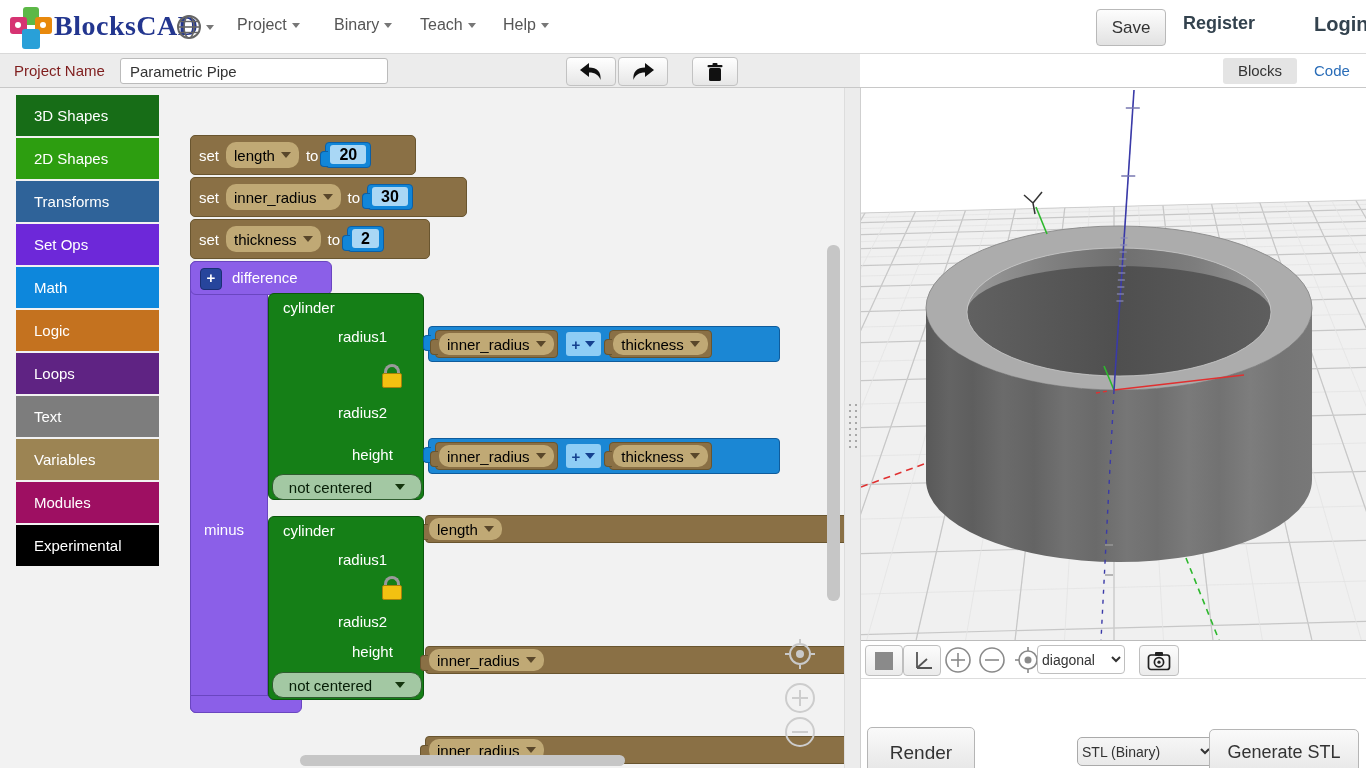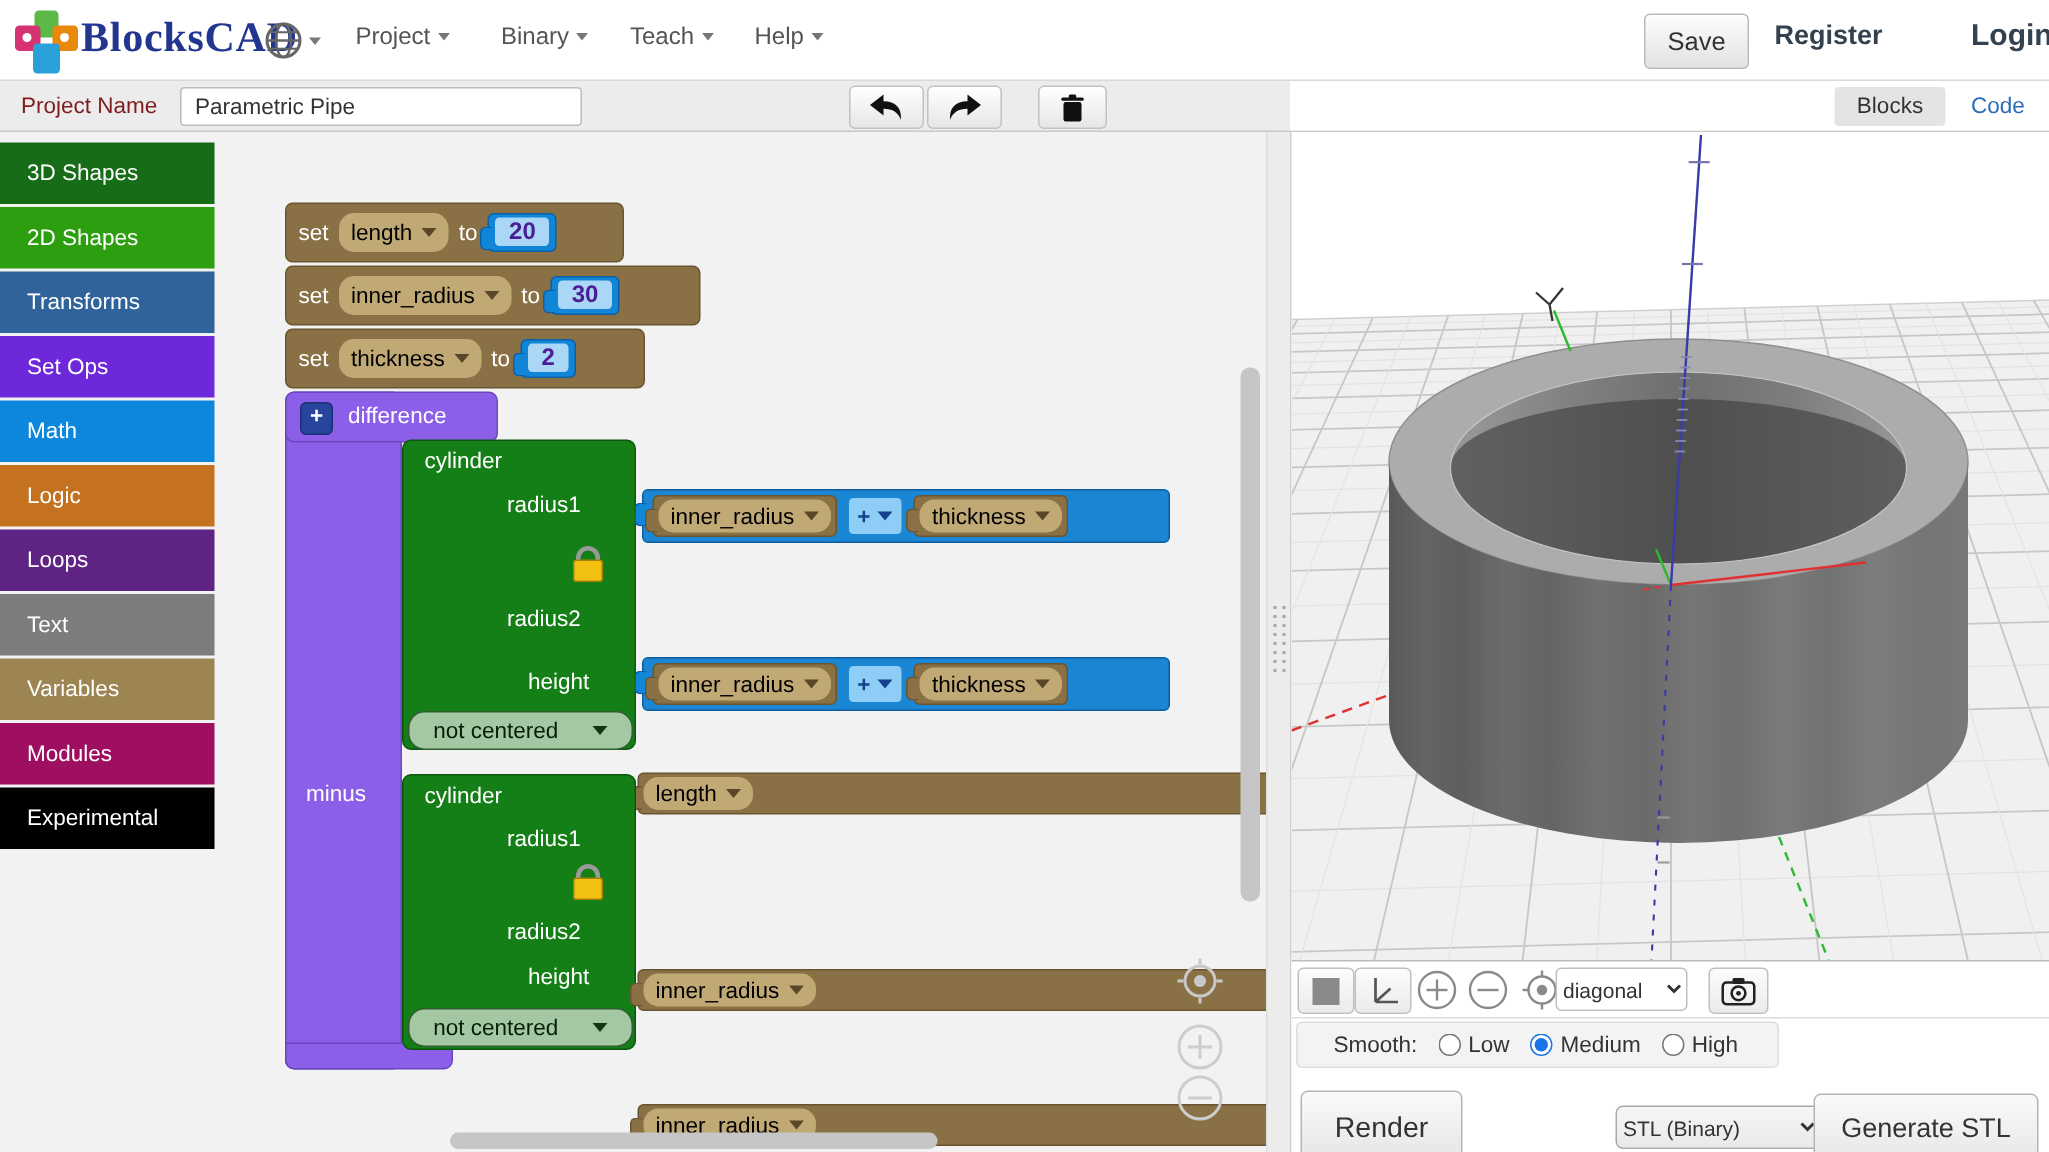--- a/index.html
+++ b/index.html
@@ -28,32 +28,32 @@
   #projrow-right{left:860px;top:0;width:506px;height:33px;background:#fff;}
   #pn-label{left:14px;top:8px;font-size:15px;color:#7f1d1d;}
   #pn-input{left:120px;top:4px;width:268px;height:26px;border:1px solid #bbb;border-radius:3px;background:#fff;font-size:15px;color:#333;padding:0 9px;font-family:"Liberation Sans",sans-serif;}
   .toolbtn{top:3px;width:50px;height:29px;background:linear-gradient(#fff,#e6e6e6);border:1px solid #c2c2c2;border-radius:4px;cursor:pointer;display:flex;align-items:center;justify-content:center;}
   #undo-btn{left:566px;} #redo-btn{left:618px;} #trash-btn{left:692px;width:46px;}
   #tab-blocks{left:1223px;top:4px;width:74px;height:26px;background:#e4e4e4;border-radius:3px;font-size:15px;color:#333;text-align:center;line-height:26px;cursor:pointer;}
   #tab-code{left:1314px;top:8px;font-size:15px;color:#2a6db8;cursor:pointer;}
 
   
   #canvas{left:0;top:88px;width:844px;height:680px;background:#f2f2f2;overflow:hidden;}
-  #sidebar{left:0;top:7px;width:143px;}
+  #sidebar{left:16px;top:7px;width:143px;}
   .cat{width:143px;height:41px;margin-bottom:2px;color:#fff;font-size:15px;line-height:41px;padding-left:18px;box-sizing:border-box;cursor:pointer;}
   #divider{left:844px;top:88px;width:16px;height:680px;background:#ececec;border-left:1px solid #ddd;}
   #divider-dots{left:2px;top:314px;width:12px;height:46px;background-image:radial-gradient(#a8a8a8 1px,transparent 1.4px);background-size:6px 6px;}
 
   
   .blk{position:absolute;box-sizing:border-box;display:flex;align-items:center;font-size:15px;color:#fff;}
   .tanblk{background:#8a7045;border:1px solid #69552f;border-radius:5px;padding:0 8px;gap:7px;}
   .field{background:#c0a975;color:#000;border-radius:10px;height:26px;padding:0 8px;display:inline-flex;align-items:center;gap:6px;}
   .tri{width:0;height:0;border-left:5px solid transparent;border-right:5px solid transparent;border-top:6px solid #59472a;}
   .numblk{background:#1186d8;border:1px solid #0c5fa6;border-radius:4px;padding:3px 4px;position:relative;}
-  .numfield{background:#a9d7f5;border-radius:3px;color:#4c1d95;font-weight:bold;font-size:16px;padding:1px 9px;}
+  .numfield{background:#a9d7f5;border-radius:3px;color:#000000;font-weight:bold;font-size:16px;padding:1px 9px;}
   .tab{position:absolute;left:-6px;top:8px;width:7px;height:14px;border-radius:4px 0 0 4px;}
   .tab.b{background:#1186d8;border:1px solid #0c5fa6;border-right:none;}
   .tab.t{background:#8a7045;border:1px solid #69552f;border-right:none;}
   .exprblk{background:#1b87d4;border:1px solid #0f5c9c;border-radius:4px;padding:0 6px;gap:8px;position:relative;}
   .opfield{background:#8ecdf5;color:#15418f;font-weight:bold;border-radius:3px;height:24px;padding:0 6px;display:inline-flex;align-items:center;gap:5px;}
   .opfield .tri{border-top-color:#15418f;}
   .varblk{background:#8a7045;border:1px solid #69552f;border-radius:4px;padding:2px 3px;position:relative;}
   .varblk .field{height:22px;background:#c0a975;}
   .purple{background:#8b5fe8;border:1px solid #6a46c0;}
   .greenblk{background:#157f17;border:1px solid #0b560d;border-radius:6px;}
@@ -490,35 +490,20 @@
       </select>
       <div class="vbtn" style="left:278px;width:38px;">
         <svg width="24" height="20" viewBox="0 0 24 20">
           <rect x="1.5" y="4" width="21" height="14.5" rx="2.5" stroke="#222" stroke-width="1.7" fill="none"></rect>
           <rect x="8" y="1" width="8" height="4" rx="1" fill="#222"></rect>
           <circle cx="12" cy="11.2" r="4.6" stroke="#222" stroke-width="1.7" fill="none"></circle>
           <circle cx="12" cy="11.2" r="1.6" fill="#222"></circle>
         </svg>
       </div>
       <div id="row1-sep"></div>
-      <div id="smoothbox">
-        <span>Smooth:</span>
-        <label>
-            <input type="radio" name="smooth" style="">
-            <span>Low</span>
-          </label>
-        <label>
-            <input type="radio" name="smooth" checked="" style="">
-            <span>Medium</span>
-          </label>
-        <label>
-            <input type="radio" name="smooth" style="">
-            <span>High</span>
-          </label>
-      </div>
       <button id="render-btn">Render</button>
       <select id="stl-select">
         <option>STL (Binary)</option>
       </select>
       <button id="generate-btn">Generate STL</button>
     </div>
   </div>
 </div>
 
 </body></html>

